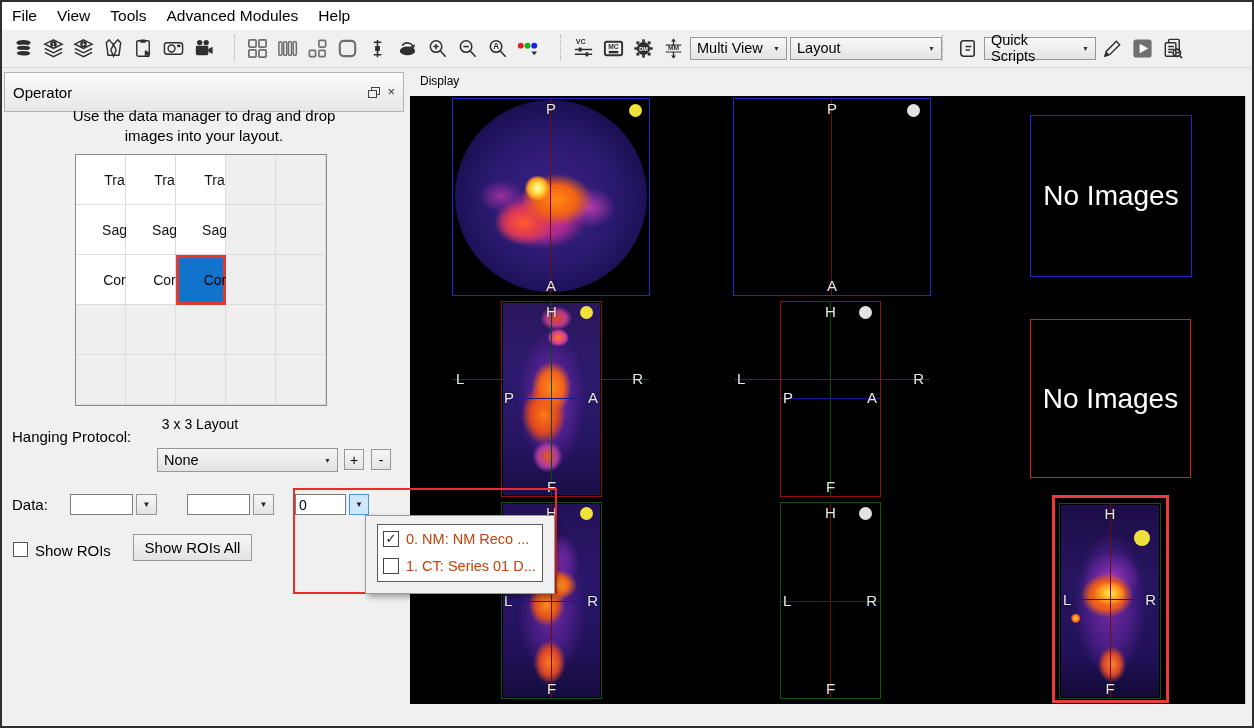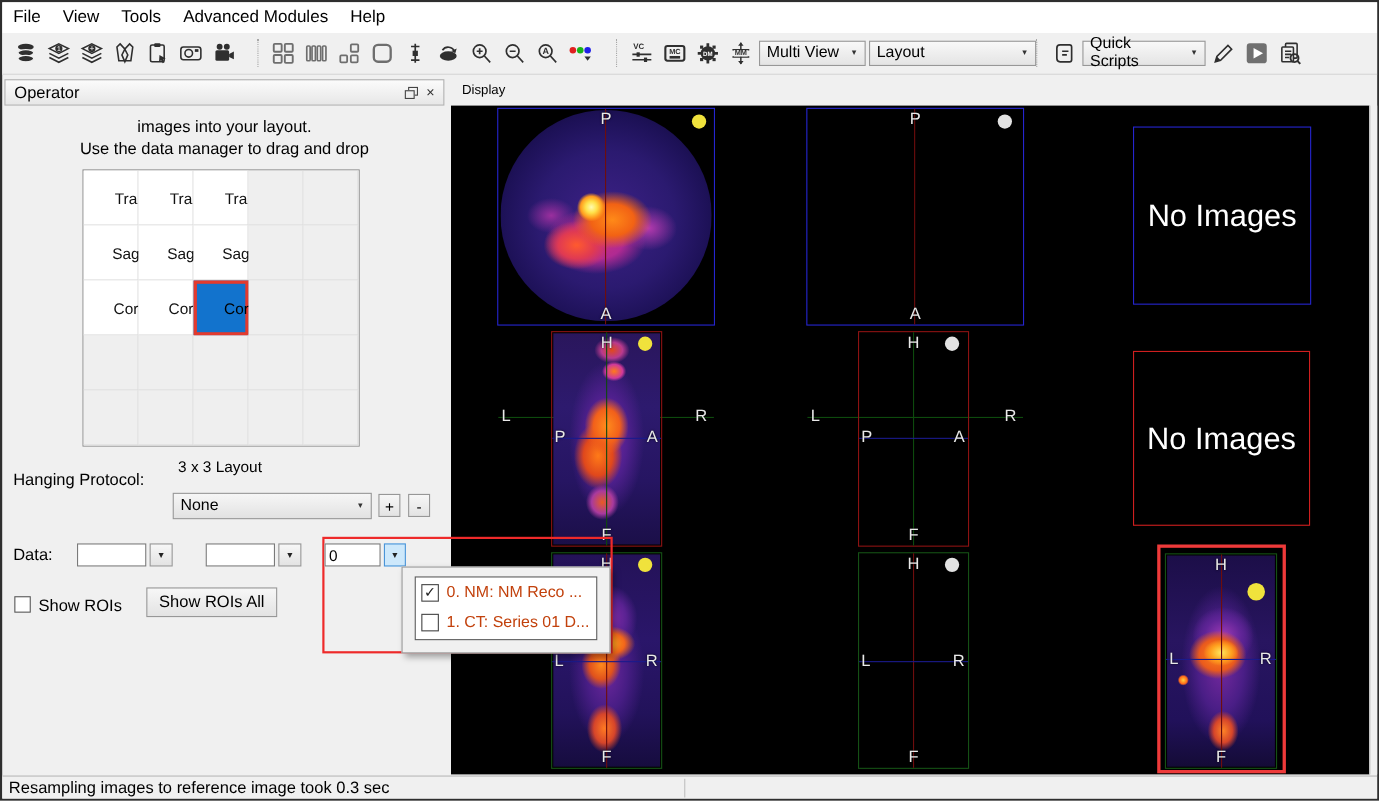--- a/index.html
+++ b/index.html
@@ -11,21 +11,21 @@
   
   .toolbar{position:absolute;left:0;top:28px;width:1250px;height:37px;background:#f0f0f0;border-bottom:1px solid #d6d6d6;}
   .tb-group{position:absolute;top:4px;height:28px;display:flex;align-items:center;gap:3px;}
   .tb-sep{position:absolute;top:5px;height:26px;width:0;border-left:1px dotted #a8a8a8;}
   .tbi{width:27px;height:26px;display:flex;align-items:center;justify-content:center;}
   .tbi svg{width:23px;height:23px;}
   .combo{box-sizing:border-box;height:23px;background:linear-gradient(#f8f8f8,#e4e4e4);border:1px solid #979797;
          display:flex;align-items:center;padding:0 6px;font-size:14.5px;color:#000;position:relative;}
   .combo::after{content:"▼";font-size:7px;color:#333;margin-left:auto;padding-left:8px;}
   
-  .op-titlebar{position:absolute;left:2px;top:70px;width:400px;height:24px;box-sizing:border-box;
+  .op-titlebar{position:absolute;left:2px;top:70px;width:400px;height:40px;box-sizing:border-box;
                background:linear-gradient(#fbfbfb,#e7e7e7);border:1px solid #b2b2b2;display:flex;align-items:center;}
   .op-title{font-size:15px;color:#000;padding-left:8px;}
   .op-btns{margin-left:auto;display:flex;align-items:center;gap:8px;padding-right:8px;}
   .float-ico{position:relative;width:11px;height:10px;}
   .float-ico .r1{position:absolute;left:3px;top:0;width:7px;height:6px;border:1px solid #444;}
   .float-ico .r2{position:absolute;left:0;top:3px;width:7px;height:6px;border:1px solid #444;background:#efefef;}
   .close-ico{font-size:13px;color:#333;line-height:10px;}
   .instr{position:absolute;left:2px;top:104px;width:400px;text-align:center;font-size:15px;line-height:20px;color:#000;}
   .lgrid{position:absolute;left:73px;top:152px;width:250px;height:250px;box-sizing:content-box;border:1px solid #8a8a8a;
          display:grid;grid-template-columns:repeat(5,50px);grid-template-rows:repeat(5,50px);background:#efefef;}
@@ -339,22 +339,22 @@
     <span class="op-btns">
       <span class="float-ico">
           <span class="r1"></span>
           <span class="r2"></span>
         </span>
       <span class="close-ico">×</span>
     </span>
   </div>
 
   <div class="instr">
+    <div>Use the data manager to drag and drop</div>
     <div>images into your layout.</div>
-    <div>Use the data manager to drag and drop</div>
   </div>
 
   <div class="lgrid">
     <div class="cell filled">Tra</div>
     <div class="cell filled">Tra</div>
     <div class="cell filled">Tra</div>
     <div class="cell"></div>
     <div class="cell"></div>
     <div class="cell filled">Sag</div>
     <div class="cell filled">Sag</div>
@@ -487,18 +487,14 @@
         <span class="box">✓</span>
         <span class="lbl">0. NM: NM Reco ...</span>
       </div>
       <div class="lrow">
         <span class="box"></span>
         <span class="lbl">1. CT: Series 01 D...</span>
       </div>
     </div>
   </div>
 
-  <div class="statusbar">
-    <span class="status-msg">Resampling images to reference image took 0.3 sec</span>
-    <span class="status-div"></span>
-  </div>
 
 </div>
 
 </body></html>

